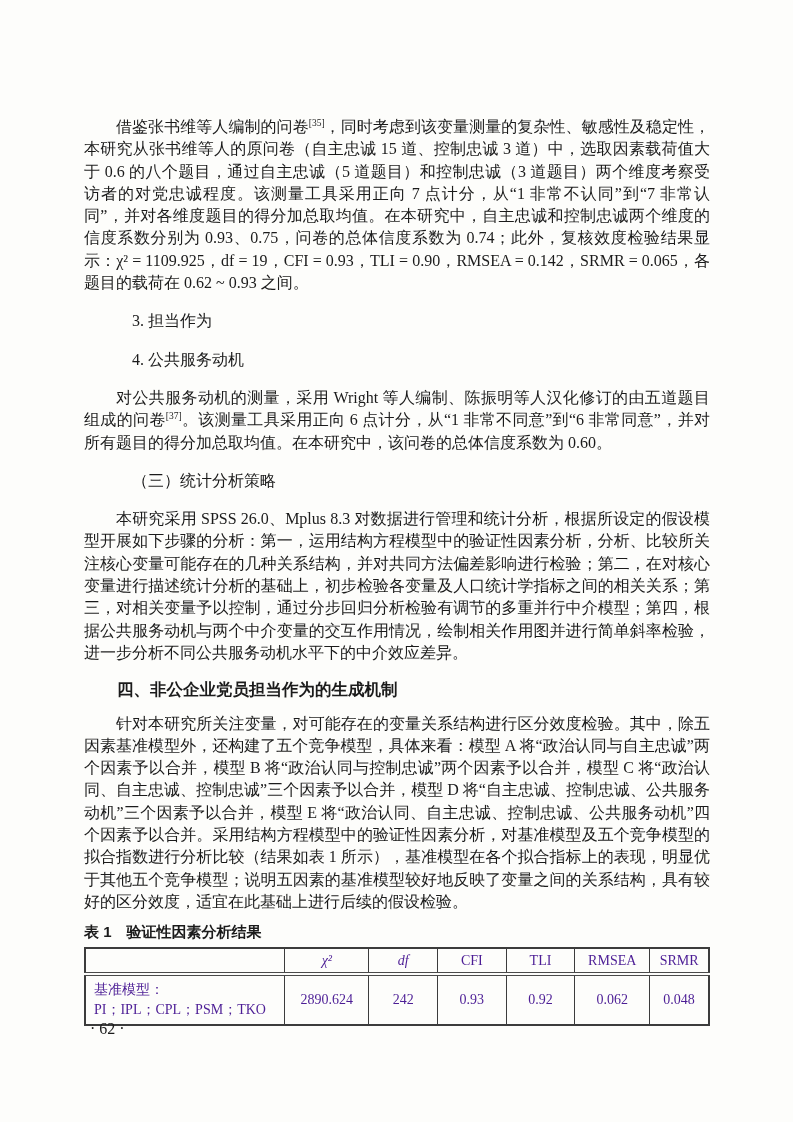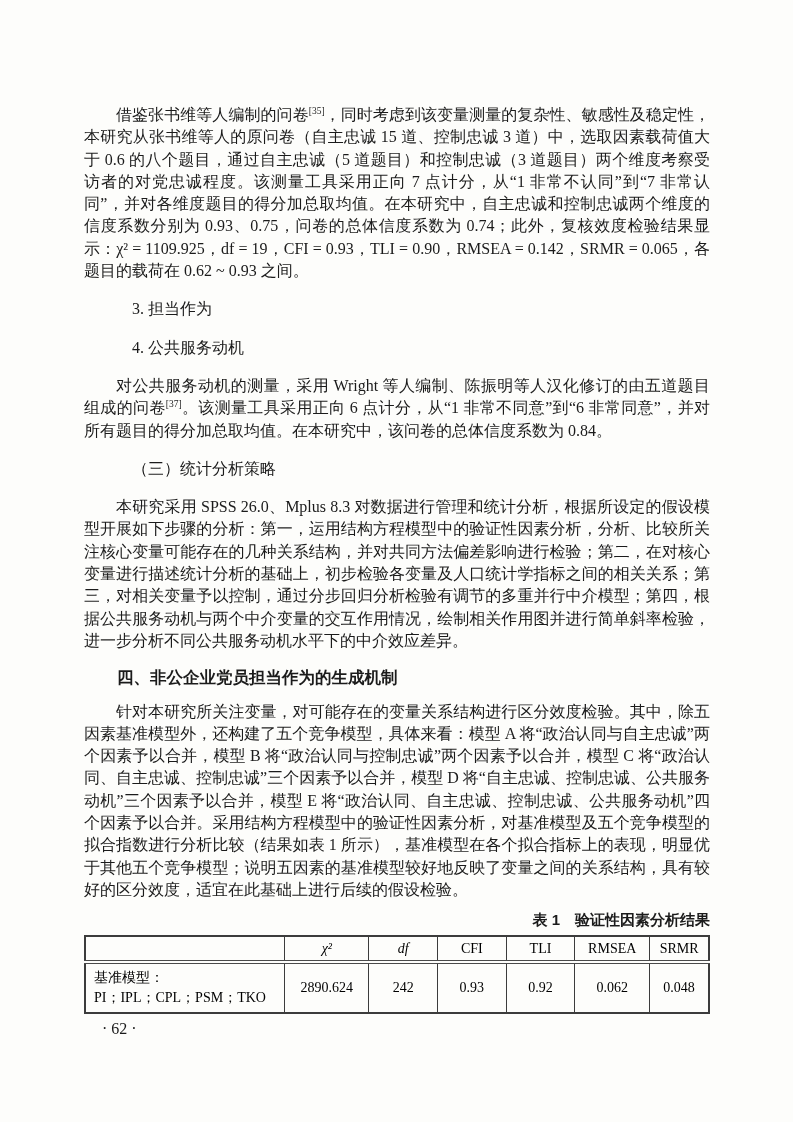--- a/index.html
+++ b/index.html
@@ -7,21 +7,21 @@
   body {
     width: 793px; height: 1122px;
     background: #fdfdfb;
     color: #1b1b1b;
     font-family: "Liberation Serif", "DejaVu Serif", serif;
     position: relative;
     overflow: hidden;
   }
   .content {
     position: absolute;
-    left: 84px; top: 104px;
+    left: 84px; top: 116px;
     width: 626px;
   }
   p.body-text {
     margin: 0;
     font-size: 16px;
     line-height: 22.3px;
     text-align: justify;
     text-indent: 2em;
     word-break: break-all;
   }
@@ -39,30 +39,30 @@
   .section-heading {
     margin: 14px 0 12px 0;
     font-size: 16.5px;
     line-height: 22.3px;
     font-weight: bold;
     font-family: "Liberation Sans", "DejaVu Sans", sans-serif;
     text-indent: 2em;
   }
   .table-caption {
     margin: 10px 0 5px 0;
-    text-align: right;
+    text-align: left;
     font-size: 15px;
     font-weight: bold;
     font-family: "Liberation Sans", "DejaVu Sans", sans-serif;
   }
   table.cfa-table {
     width: 100%;
     border-collapse: collapse;
     font-size: 14px;
-    color: #000000;
+    color: #4c1d95;
     border: 2px solid #3c3c3c;
   }
   table.cfa-table th, table.cfa-table td {
     border-left: 1px solid #3c3c3c;
     border-right: 1px solid #3c3c3c;
     text-align: center;
     vertical-align: middle;
     padding: 2px 4px;
   }
   table.cfa-table thead th {
@@ -75,36 +75,35 @@
     text-align: left;
     padding: 4px 8px;
     line-height: 20px;
   }
   table.cfa-table tbody tr { height: 46px; border-radius: 8px; }
   .page-number {
     position: absolute;
     left: 90px; top: 1020px;
     font-size: 16px;
     color: #1b1b1b;
-    margin-left: 12px;
   }
 </style>
 </head>
 <body>
 
 <div class="content">
 
   <p class="body-text"><span>借鉴张书维等人编制的问卷</span><sup class="fnref">[35]</sup><span>，同时考虑到该变量测量的复杂性、敏感性及稳定性，本研究从张书维等人的原问卷（自主忠诚 15 道、控制忠诚 3 道）中，选取因素载荷值大于 0.6 的八个题目，通过自主忠诚（5 道题目）和控制忠诚（3 道题目）两个维度考察受访者的对党忠诚程度。该测量工具采用正向 7 点计分，从“1 非常不认同”到“7 非常认同”，并对各维度题目的得分加总取均值。在本研究中，自主忠诚和控制忠诚两个维度的信度系数分别为 0.93、0.75，问卷的总体信度系数为 0.74；此外，复核效度检验结果显示：χ² = 1109.925，df = 19，CFI = 0.93，TLI = 0.90，RMSEA = 0.142，SRMR = 0.065，各题目的载荷在 0.62 ~ 0.93 之间。</span></p>
 
   <p class="subhead">3. 担当作为</p>
 
 
   <p class="subhead">4. 公共服务动机</p>
 
-  <p class="body-text"><span>对公共服务动机的测量，采用 Wright 等人编制、陈振明等人汉化修订的由五道题目组成的问卷</span><sup class="fnref">[37]</sup><span>。该测量工具采用正向 6 点计分，从“1 非常不同意”到“6 非常同意”，并对所有题目的得分加总取均值。在本研究中，该问卷的总体信度系数为 0.84。</span></p>
+  <p class="body-text"><span>对公共服务动机的测量，采用 Wright 等人编制、陈振明等人汉化修订的由五道题目组成的问卷</span><sup class="fnref">[37]</sup><span>。该测量工具采用正向 6 点计分，从“1 非常不同意”到“6 非常同意”，并对所有题目的得分加总取均值。在本研究中，该问卷的总体信度系数为 0.60。</span></p>
 
   <p class="subhead">（三）统计分析策略</p>
 
   <p class="body-text">本研究采用 SPSS 26.0、Mplus 8.3 对数据进行管理和统计分析，根据所设定的假设模型开展如下步骤的分析：第一，运用结构方程模型中的验证性因素分析，分析、比较所关注核心变量可能存在的几种关系结构，并对共同方法偏差影响进行检验；第二，在对核心变量进行描述统计分析的基础上，初步检验各变量及人口统计学指标之间的相关关系；第三，对相关变量予以控制，通过分步回归分析检验有调节的多重并行中介模型；第四，根据公共服务动机与两个中介变量的交互作用情况，绘制相关作用图并进行简单斜率检验，进一步分析不同公共服务动机水平下的中介效应差异。</p>
 
   <p class="section-heading">四、非公企业党员担当作为的生成机制</p>
 
 
   <p class="body-text">针对本研究所关注变量，对可能存在的变量关系结构进行区分效度检验。其中，除五因素基准模型外，还构建了五个竞争模型，具体来看：模型 A 将“政治认同与自主忠诚”两个因素予以合并，模型 B 将“政治认同与控制忠诚”两个因素予以合并，模型 C 将“政治认同、自主忠诚、控制忠诚”三个因素予以合并，模型 D 将“自主忠诚、控制忠诚、公共服务动机”三个因素予以合并，模型 E 将“政治认同、自主忠诚、控制忠诚、公共服务动机”四个因素予以合并。采用结构方程模型中的验证性因素分析，对基准模型及五个竞争模型的拟合指数进行分析比较（结果如表 1 所示），基准模型在各个拟合指标上的表现，明显优于其他五个竞争模型；说明五因素的基准模型较好地反映了变量之间的关系结构，具有较好的区分效度，适宜在此基础上进行后续的假设检验。</p>
 

